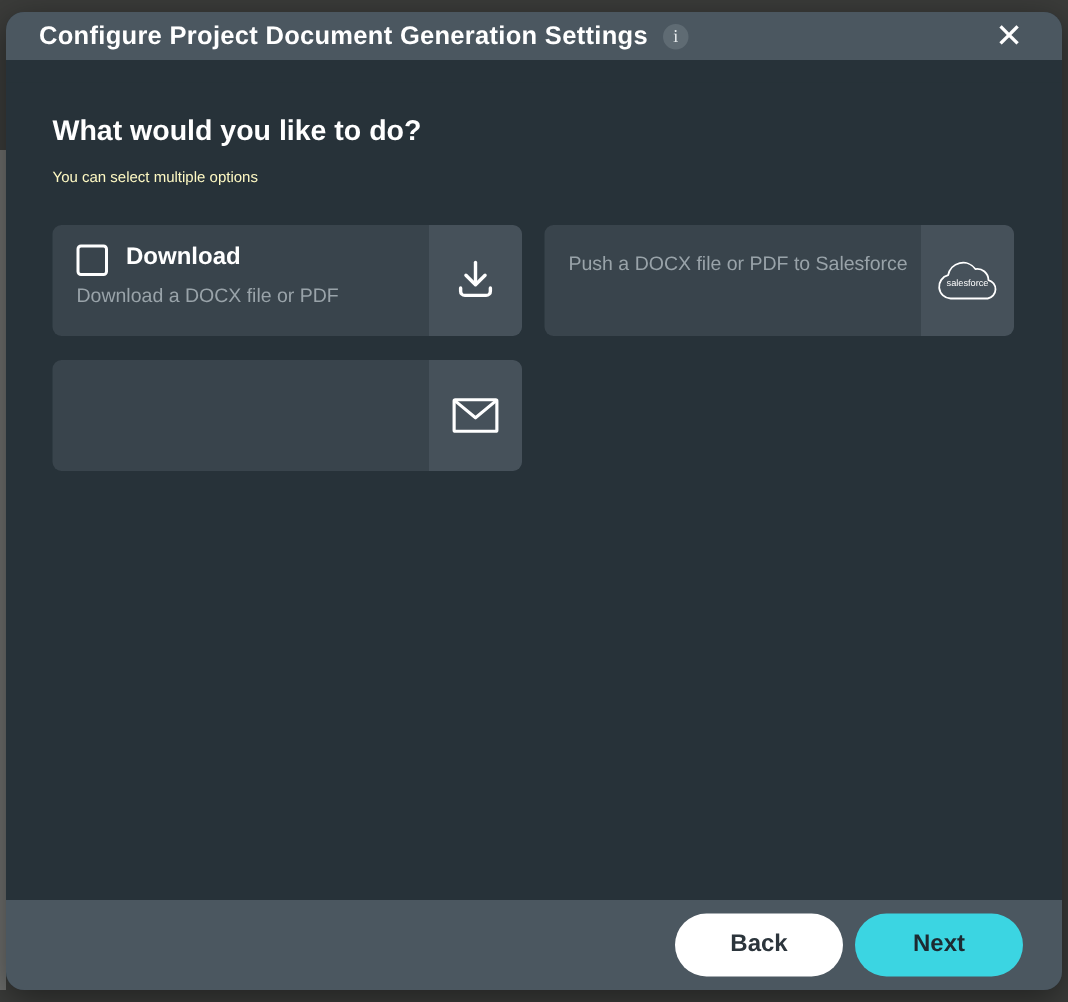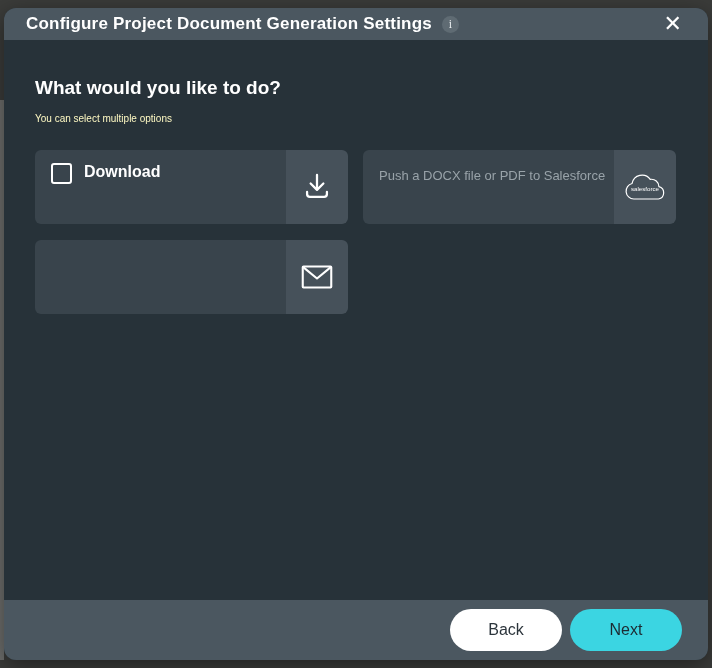--- a/index.html
+++ b/index.html
@@ -90,21 +90,21 @@
   .modal-footer{
     position:absolute;left:0;right:0;bottom:0;height:60px;
     background:#4b5760;
     display:flex;align-items:center;justify-content:flex-end;
     padding-right:26px;box-sizing:border-box;gap:8px;
   }
   .btn{
     height:42px;min-width:112px;border:none;border-radius:21px;
     font-family:inherit;font-size:16px;cursor:pointer;
     display:inline-flex;align-items:center;justify-content:center;
-    padding:0 30px;box-sizing:border-box;
+    padding:0 30px;box-sizing:border-box;font-weight:bold;
   }
   .btn-back{background:#ffffff;color:#2c353c;}
   .btn-next{background:#3bd5e2;color:#1d2a32;}
 </style>
 </head>
 <body>
 
 <div class="backdrop-strip"></div>
 
 <div class="modal">
@@ -120,20 +120,21 @@
     <div class="body-subheading">You can select multiple options</div>
 
     <div class="options-grid">
 
       <div class="option-card dots">
         <div class="option-main">
           <div class="option-row">
             <span class="checkbox" role="checkbox" aria-checked="false"></span>
             <span class="option-label">Download</span>
           </div>
+          <div class="option-desc">Download a DOCX file or PDF</div>
         </div>
         <div class="option-iconpanel dots">
           <svg width="34" height="34" viewBox="0 0 24 24" fill="none" stroke="#ffffff" stroke-width="1.6" stroke-linecap="round" stroke-linejoin="round">
             <line x1="12" y1="3.5" x2="12" y2="13.5"></line>
             <polyline points="7.5,9.5 12,14 16.5,9.5"></polyline>
             <path d="M5 15.5v1.5a2 2 0 0 0 2 2h10a2 2 0 0 0 2-2v-1.5"></path>
           </svg>
         </div>
       </div>
 

